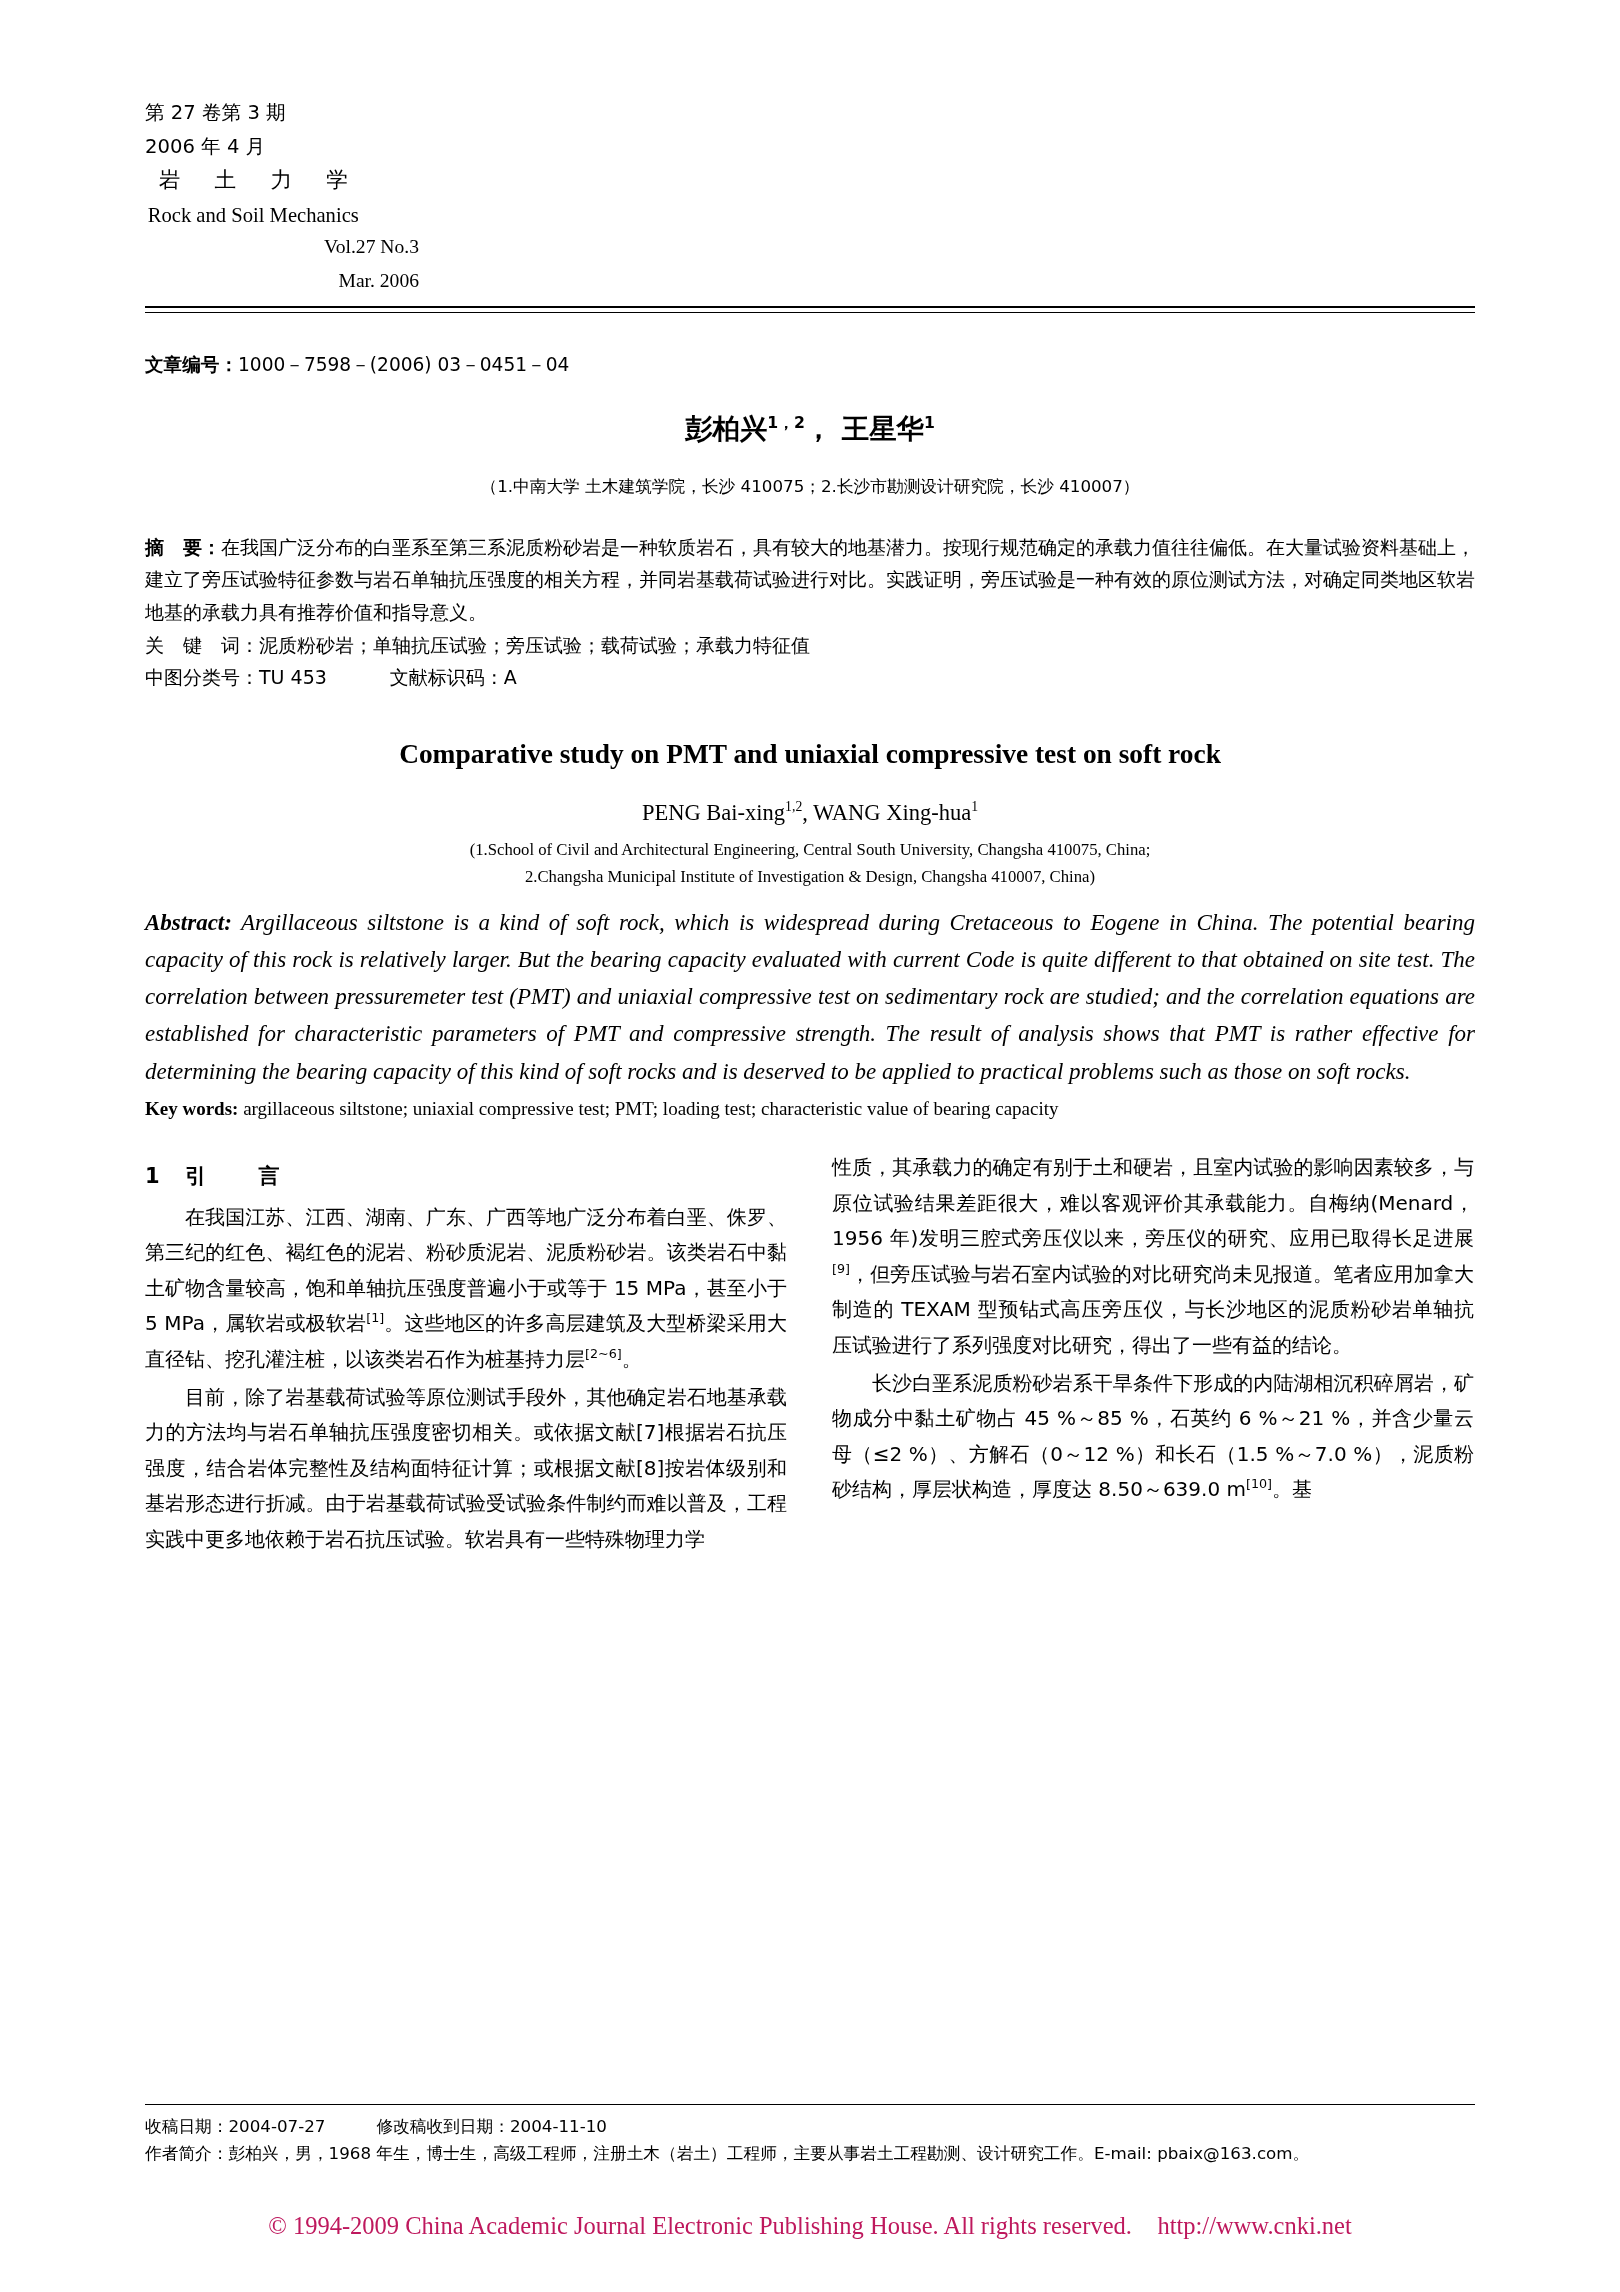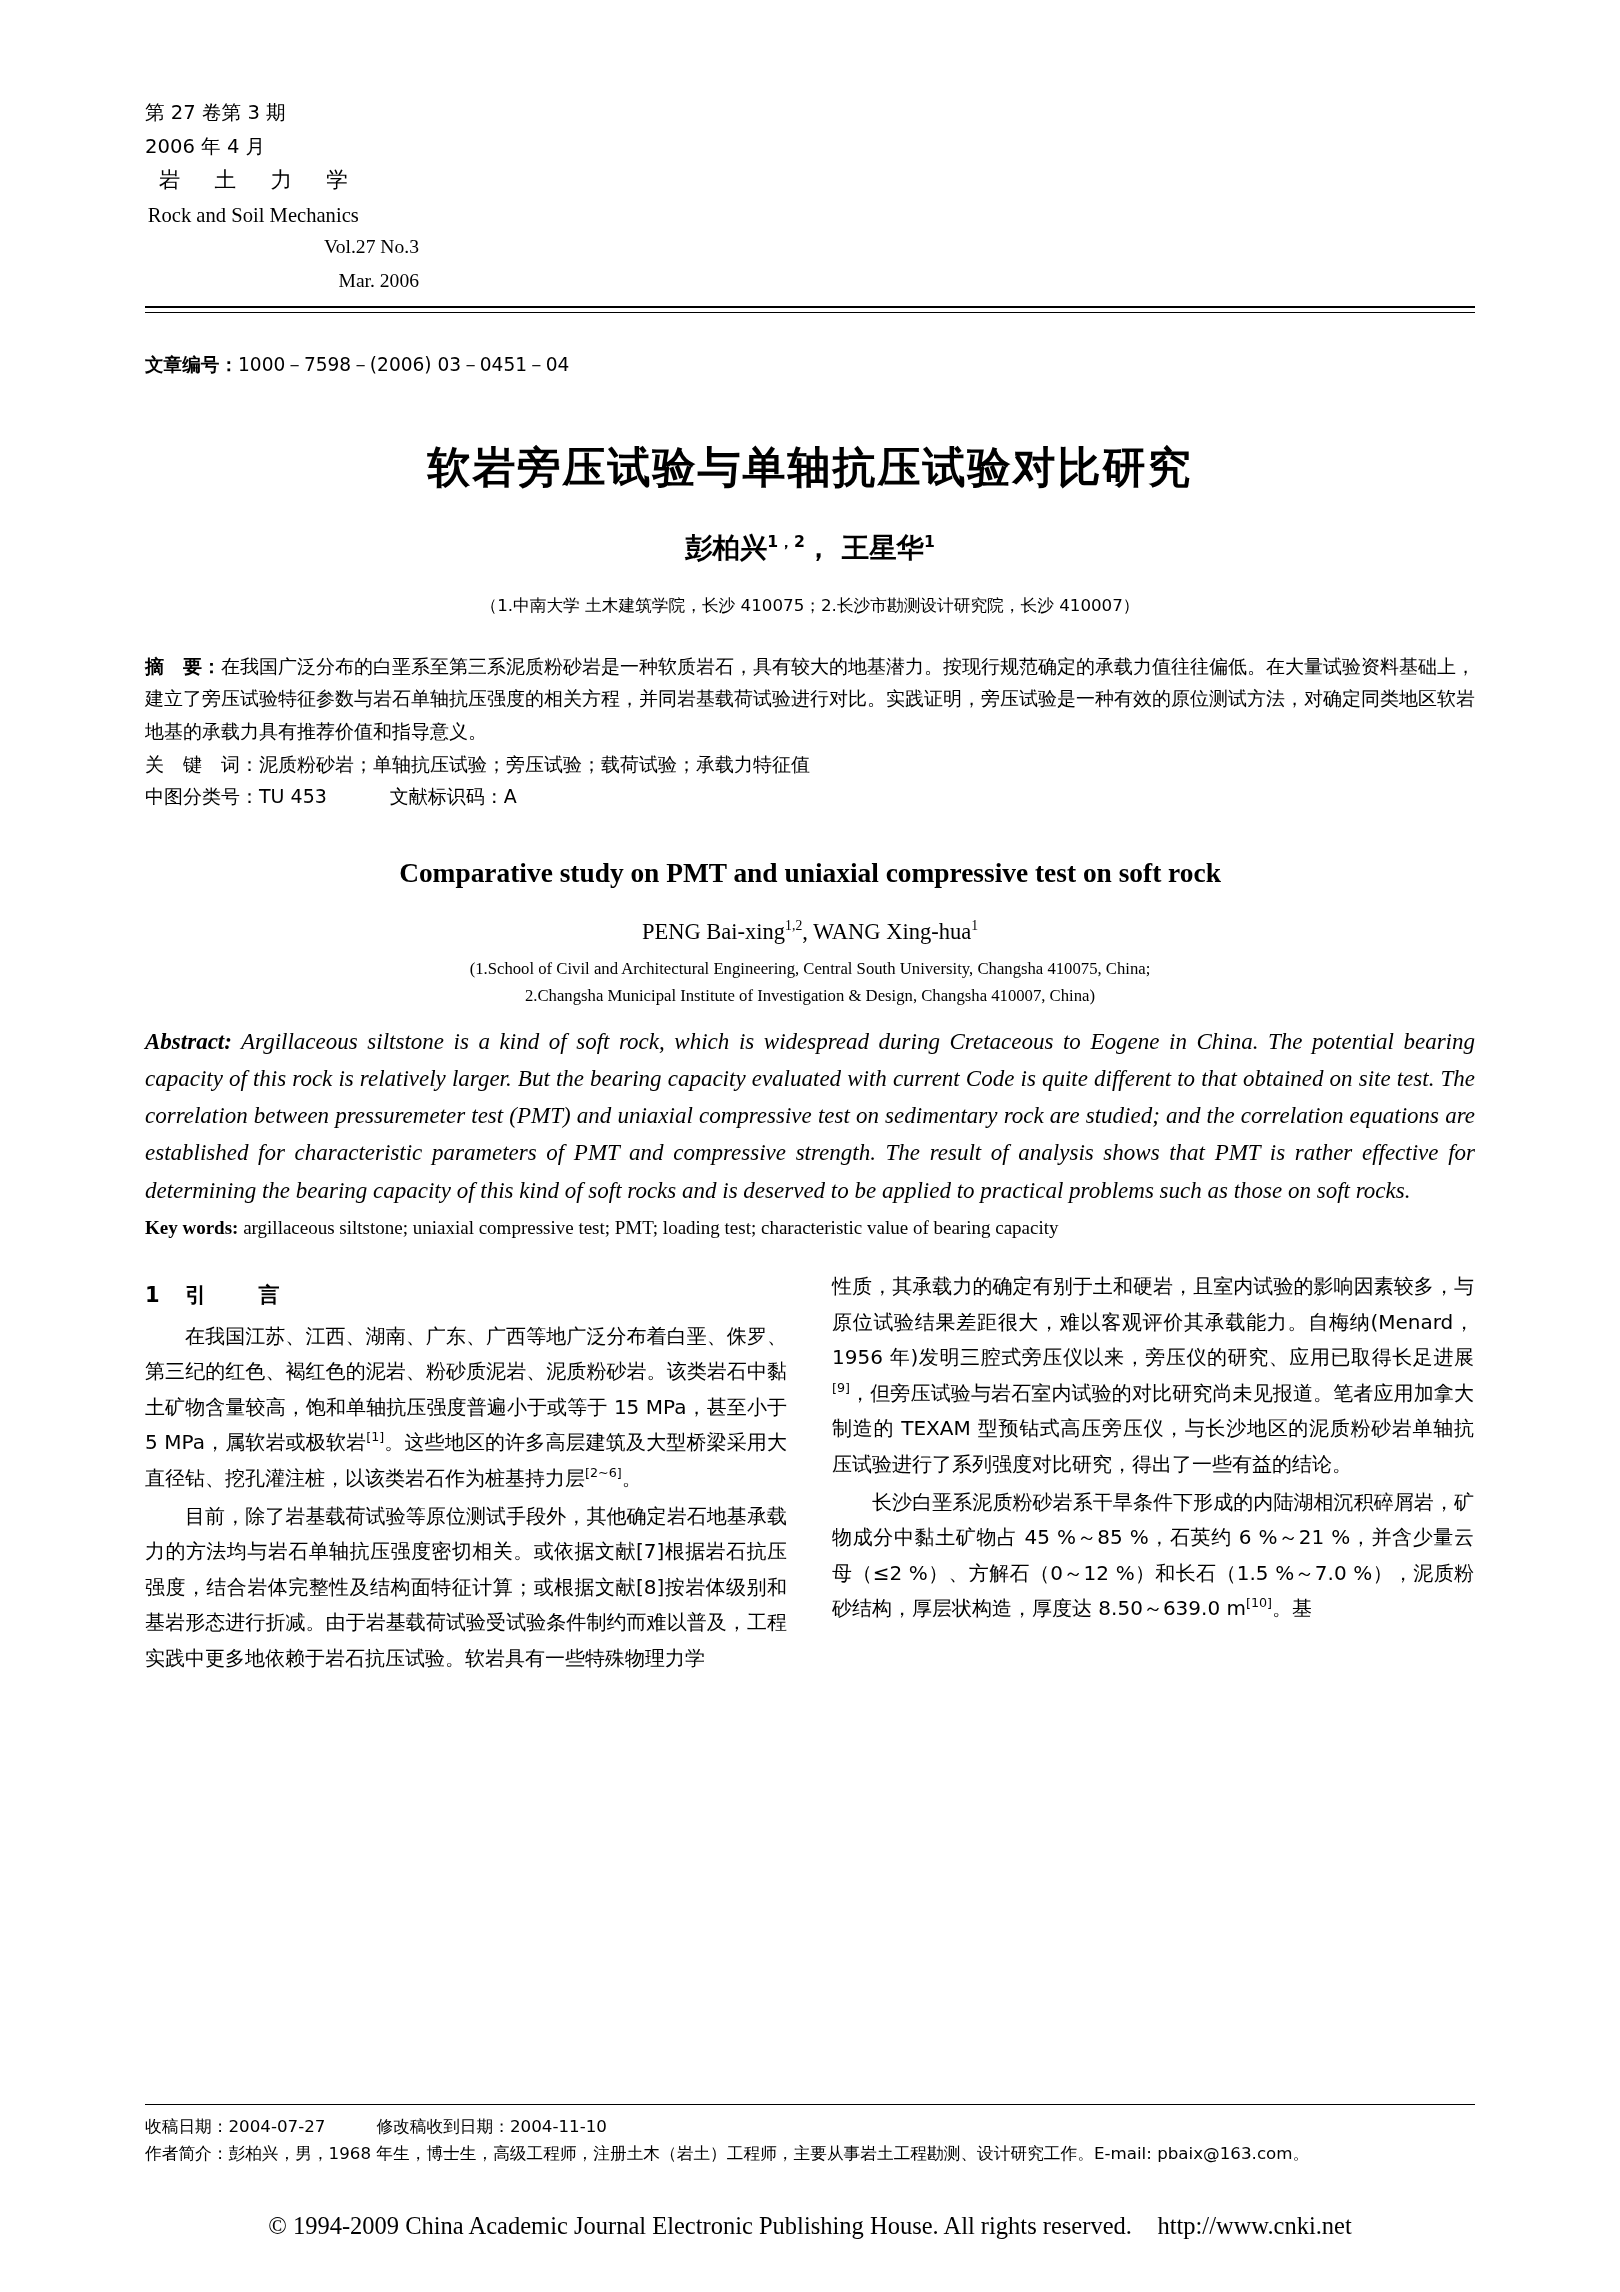--- a/index.html
+++ b/index.html
@@ -184,21 +184,21 @@
   .fn-line .gap { display: inline-block; width: 51px; }
 
   
   .copyright {
     position: absolute;
     left: 0; right: 0;
     bottom: 53px;
     text-align: center;
     font-family: "Liberation Serif", serif;
     font-size: 24.5px;
-    color: #000000;
+    color: #be185d;
   }
   .copyright .url { margin-left: 25.5px; }
 </style>
 </head>
 <body>
 
 <div class="page">
 
   <div class="runhead">
     <div class="left">
@@ -213,21 +213,20 @@
       <div>Vol.27   No.3</div>
       <div class="rh-row2">Mar.   2006</div>
     </div>
   </div>
   <div class="rule-double"></div>
 
   <div class="artnum">
     <b>文章编号：</b><span>1000－7598－(2006) 03－0451－04</span>
   </div>
 
-  <div class="title-cn">软岩旁压试验与单轴抗压试验对比研究</div>
 
   <div class="authors-cn">
     <span>彭柏兴</span><sup>1，2</sup>，
     <span>王星华</span><sup>1</sup>
   </div>
 
   <div class="affil-cn">（1.中南大学 土木建筑学院，长沙 410075；2.长沙市勘测设计研究院，长沙 410007）</div>
 
   <div class="abs-cn">
     <span class="lbl">摘　要：</span><span>在我国广泛分布的白垩系至第三系泥质粉砂岩是一种软质岩石，具有较大的地基潜力。按现行规范确定的承载力值往往偏低。在大量试验资料基础上，建立了旁压试验特征参数与岩石单轴抗压强度的相关方程，并同岩基载荷试验进行对比。实践证明，旁压试验是一种有效的原位测试方法，对确定同类地区软岩地基的承载力具有推荐价值和指导意义。</span>

